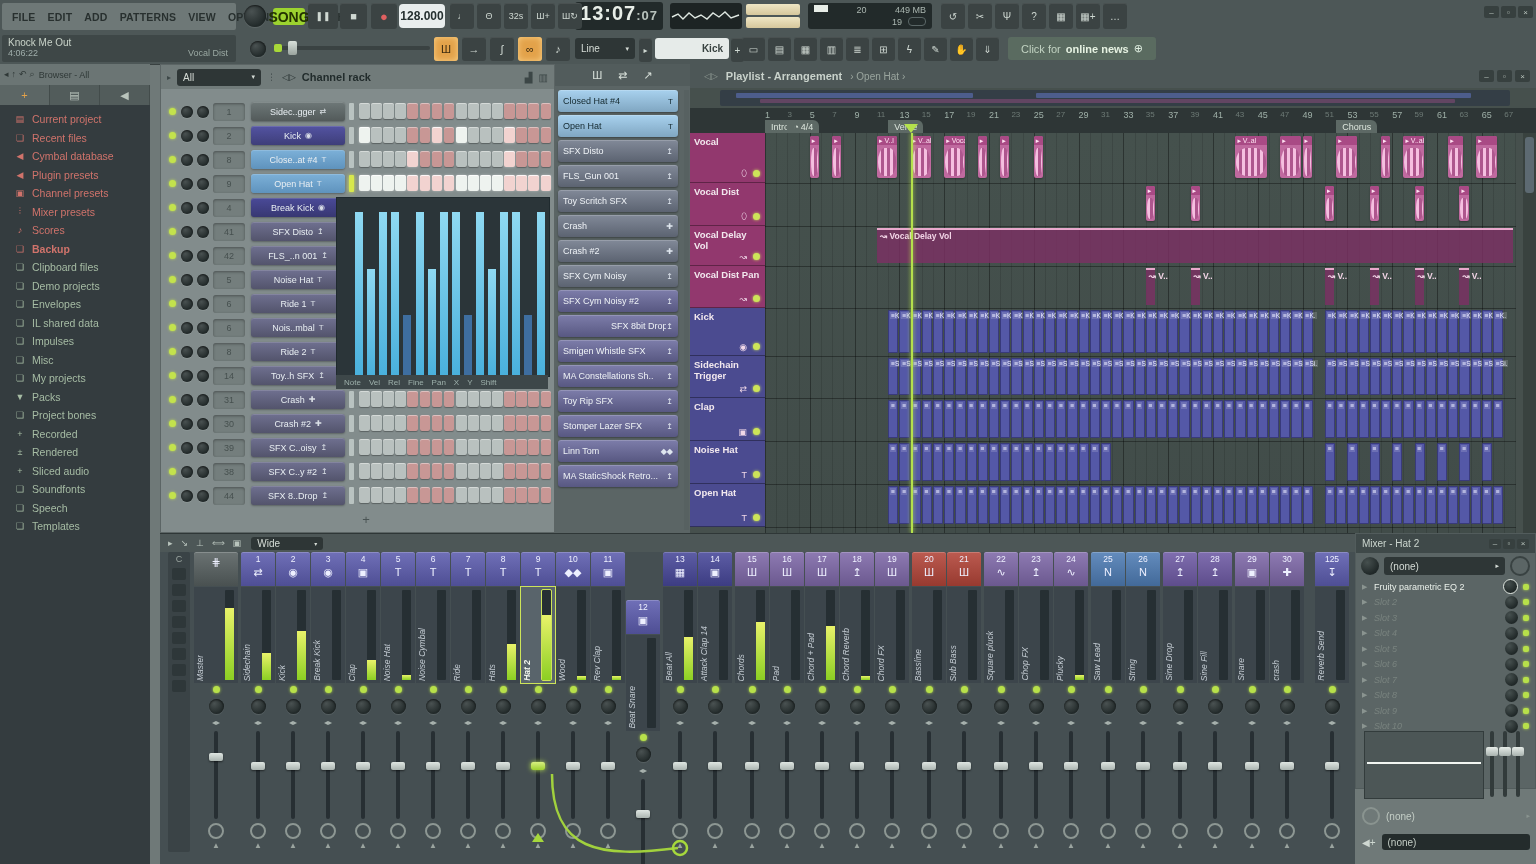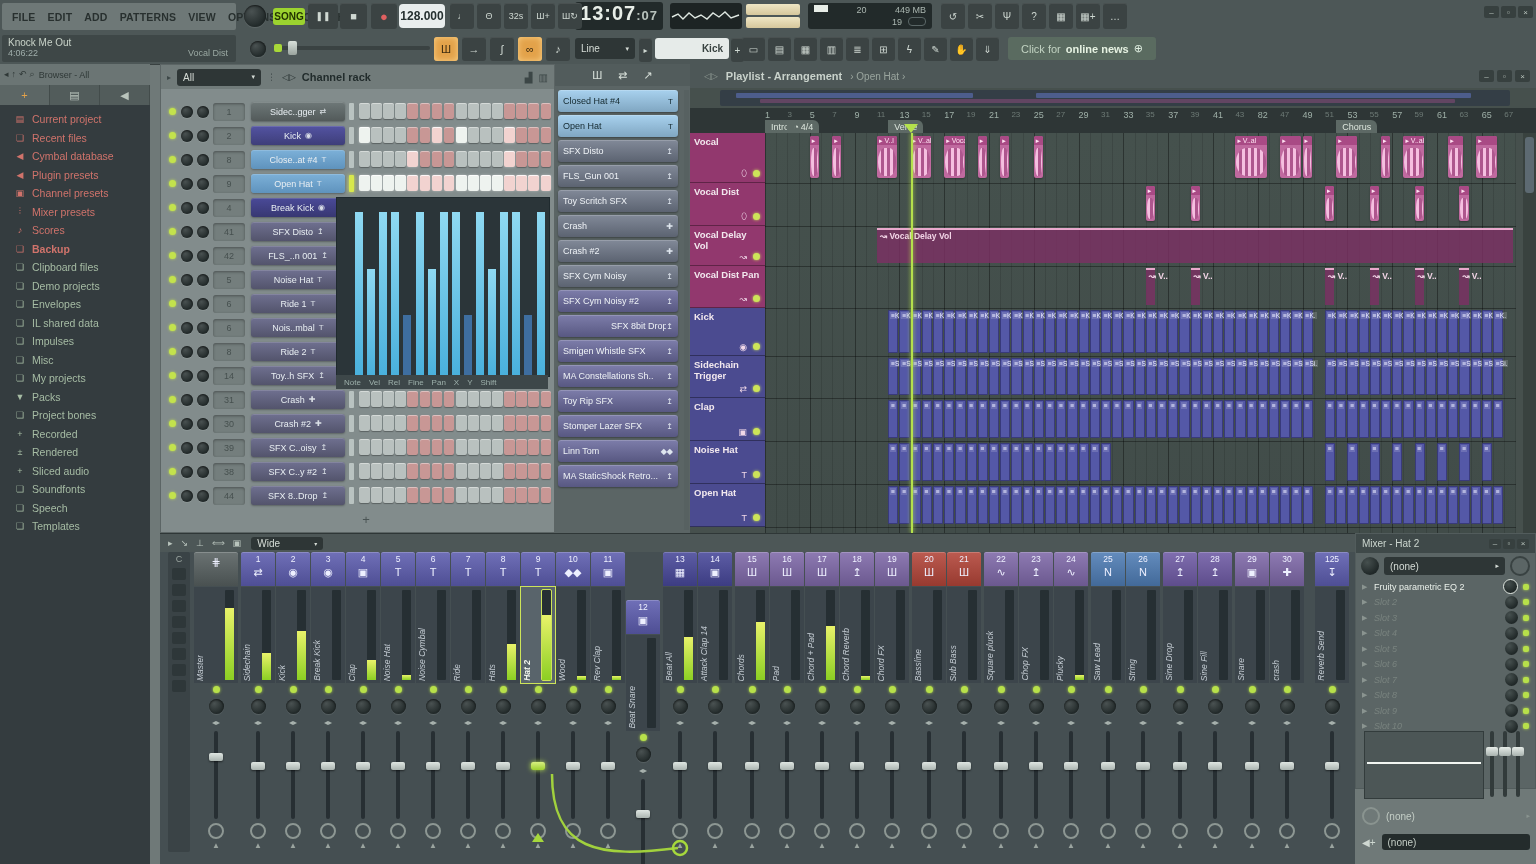--- a/index.html
+++ b/index.html
@@ -11,21 +11,21 @@
   .menu-panel{left:2px;top:3px;width:234px;height:27px;background:#6e7877;border-radius:2px;display:flex;align-items:center;padding:0 4px;box-sizing:border-box;}
   .mi{color:#28302f;font-weight:bold;font-size:10.5px;padding:0 6px;letter-spacing:.2px;cursor:default;}
   .songbox{left:2px;top:35px;width:234px;height:27px;background:#3e4747;border-radius:2px;padding:2px 6px;box-sizing:border-box;}
   .songtitle{color:#c9d3c9;font-size:10px;}
   .songtime{color:#9fadaa;font-size:9px;}
   .songhint{position:absolute;right:8px;bottom:4px;color:#9aa8a2;font-size:9px;}
   .chip{position:absolute;height:26px;background:#3b4343;border-radius:3px;color:#cfd8d2;display:flex;align-items:center;justify-content:center;font-size:11px;box-shadow:inset 0 1px 0 rgba(255,255,255,.08);}
   .chip.sm{height:24px;font-size:10px;}
   .chip.active{background:#e3a24a;color:#3a2a10;box-shadow:inset 0 0 6px rgba(255,220,150,.8);}
   .knob{border-radius:50%;background:radial-gradient(circle at 35% 30%, #4a5252, #232b2b 70%);box-shadow:inset 0 1px 2px rgba(0,0,0,.6),0 1px 1px rgba(255,255,255,.1);}
-  .mode-chip{background:#9cd32f;color:#233300;font-weight:bold;font-size:10px;border-radius:3px;display:flex;align-items:center;justify-content:center;}
+  .mode-chip{background:#9cd32f;color:#233300;font-weight:bold;font-size:14px;border-radius:3px;display:flex;align-items:center;justify-content:center;}
   .tempo{background:#e9eeee;color:#253030;font-weight:bold;border-radius:4px;display:flex;align-items:center;justify-content:center;font-size:12px;}
   .timedisp{background:#222a2a;border-radius:3px;color:#e8eee8;display:flex;align-items:baseline;justify-content:center;font-size:20px;font-weight:bold;letter-spacing:1px;}
   .timedisp .sec{font-size:13px;color:#b8c2bc;}
   .cpu{background:#222a2a;border-radius:3px;color:#aab6b0;font-size:9px;padding:2px 6px;box-sizing:border-box;}
   .wavemon{background:#1d2424;border-radius:3px;overflow:hidden;}
   .beige{background:linear-gradient(180deg,#efe6c4,#d6c79c);border-radius:2px;}
   .winbtn{width:15px;height:12px;background:#37403f;border-radius:2px;color:#b9c4bd;font-size:8px;display:flex;align-items:center;justify-content:center;}
   .combo{background:#2e3636;border-radius:3px;color:#d5dcd6;font-size:10px;display:flex;align-items:center;padding:0 6px;box-sizing:border-box;justify-content:space-between;}
   .target-field{background:#e6ebe9;border-radius:3px;color:#37413f;font-size:10px;display:flex;align-items:center;justify-content:flex-end;padding:0 6px;box-sizing:border-box;font-weight:bold;}
   .news{background:#5a6b60;border-radius:3px;color:#c2d3c2;font-size:11px;display:flex;align-items:center;justify-content:center;gap:5px;}
@@ -884,21 +884,21 @@
         <span style="position: absolute; left: 343.8px; top: 2px; font-size: 9px; opacity: 1;">25</span>
         <span style="position: absolute; left: 366.2px; top: 2px; font-size: 8px; opacity: 0.55;">27</span>
         <span style="position: absolute; left: 388.6px; top: 2px; font-size: 9px; opacity: 1;">29</span>
         <span style="position: absolute; left: 411px; top: 2px; font-size: 8px; opacity: 0.55;">31</span>
         <span style="position: absolute; left: 433.4px; top: 2px; font-size: 9px; opacity: 1;">33</span>
         <span style="position: absolute; left: 455.8px; top: 2px; font-size: 8px; opacity: 0.55;">35</span>
         <span style="position: absolute; left: 478.2px; top: 2px; font-size: 9px; opacity: 1;">37</span>
         <span style="position: absolute; left: 500.6px; top: 2px; font-size: 8px; opacity: 0.55;">39</span>
         <span style="position: absolute; left: 523px; top: 2px; font-size: 9px; opacity: 1;">41</span>
         <span style="position: absolute; left: 545.4px; top: 2px; font-size: 8px; opacity: 0.55;">43</span>
-        <span style="position: absolute; left: 567.8px; top: 2px; font-size: 9px; opacity: 1;">82</span>
+        <span style="position: absolute; left: 567.8px; top: 2px; font-size: 9px; opacity: 1;">45</span>
         <span style="position: absolute; left: 590.2px; top: 2px; font-size: 8px; opacity: 0.55;">47</span>
         <span style="position: absolute; left: 612.6px; top: 2px; font-size: 9px; opacity: 1;">49</span>
         <span style="position: absolute; left: 635px; top: 2px; font-size: 8px; opacity: 0.55;">51</span>
         <span style="position: absolute; left: 657.4px; top: 2px; font-size: 9px; opacity: 1;">53</span>
         <span style="position: absolute; left: 679.8px; top: 2px; font-size: 8px; opacity: 0.55;">55</span>
         <span style="position: absolute; left: 702.2px; top: 2px; font-size: 9px; opacity: 1;">57</span>
         <span style="position: absolute; left: 724.6px; top: 2px; font-size: 8px; opacity: 0.55;">59</span>
         <span style="position: absolute; left: 747px; top: 2px; font-size: 9px; opacity: 1;">61</span>
         <span style="position: absolute; left: 769.4px; top: 2px; font-size: 8px; opacity: 0.55;">63</span>
         <span style="position: absolute; left: 791.8px; top: 2px; font-size: 9px; opacity: 1;">65</span>

